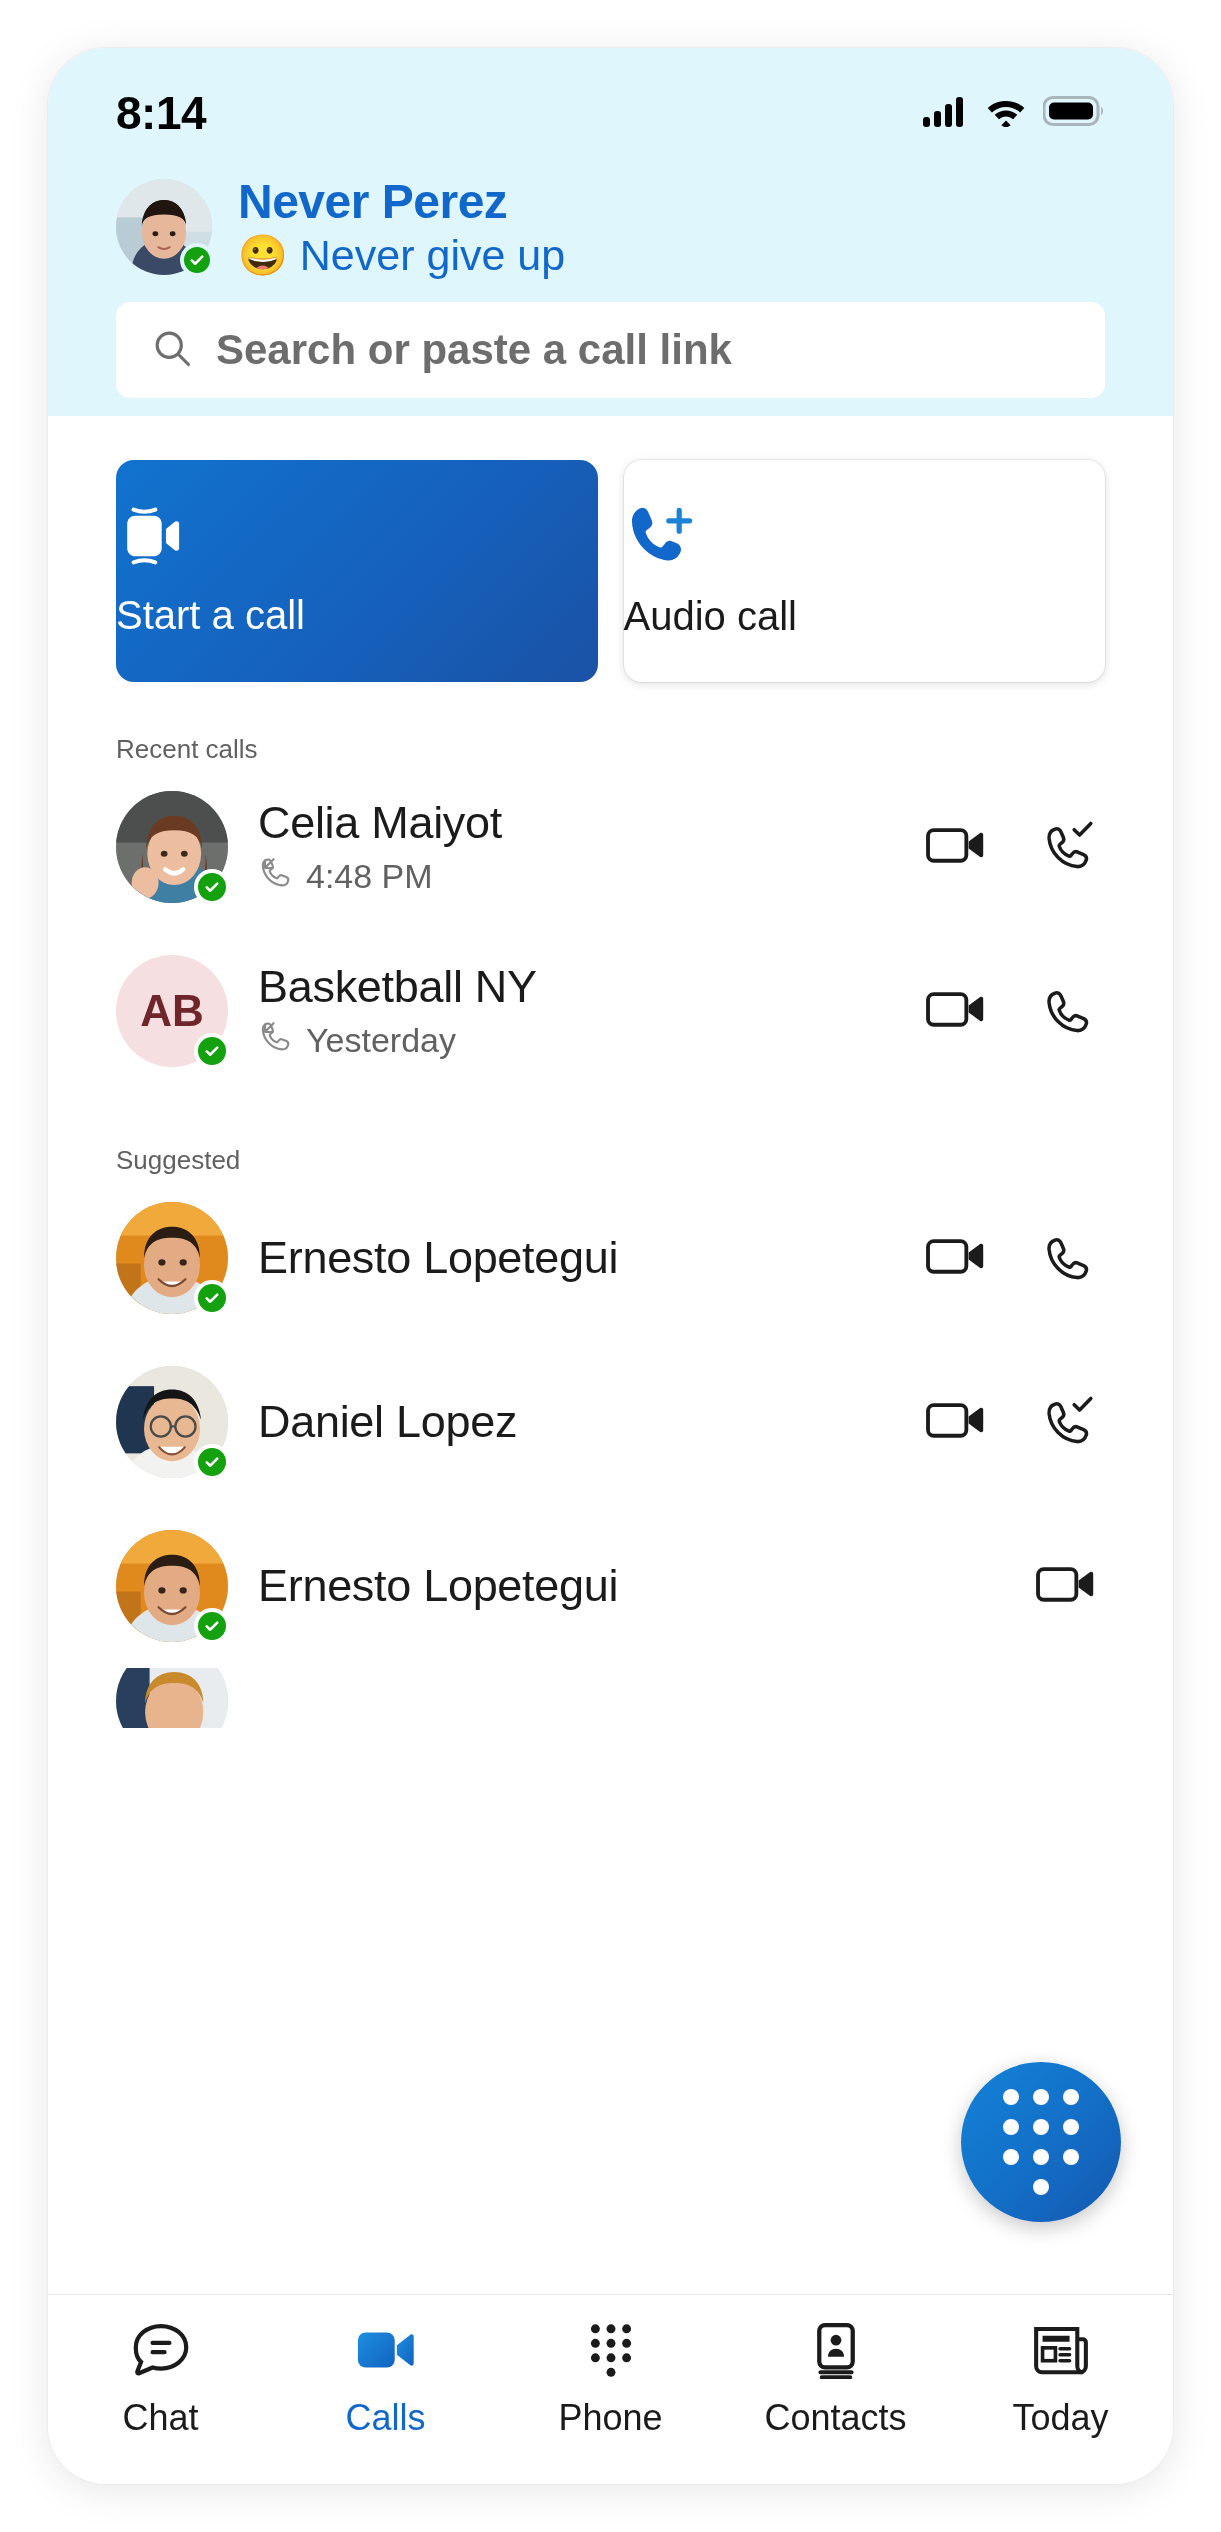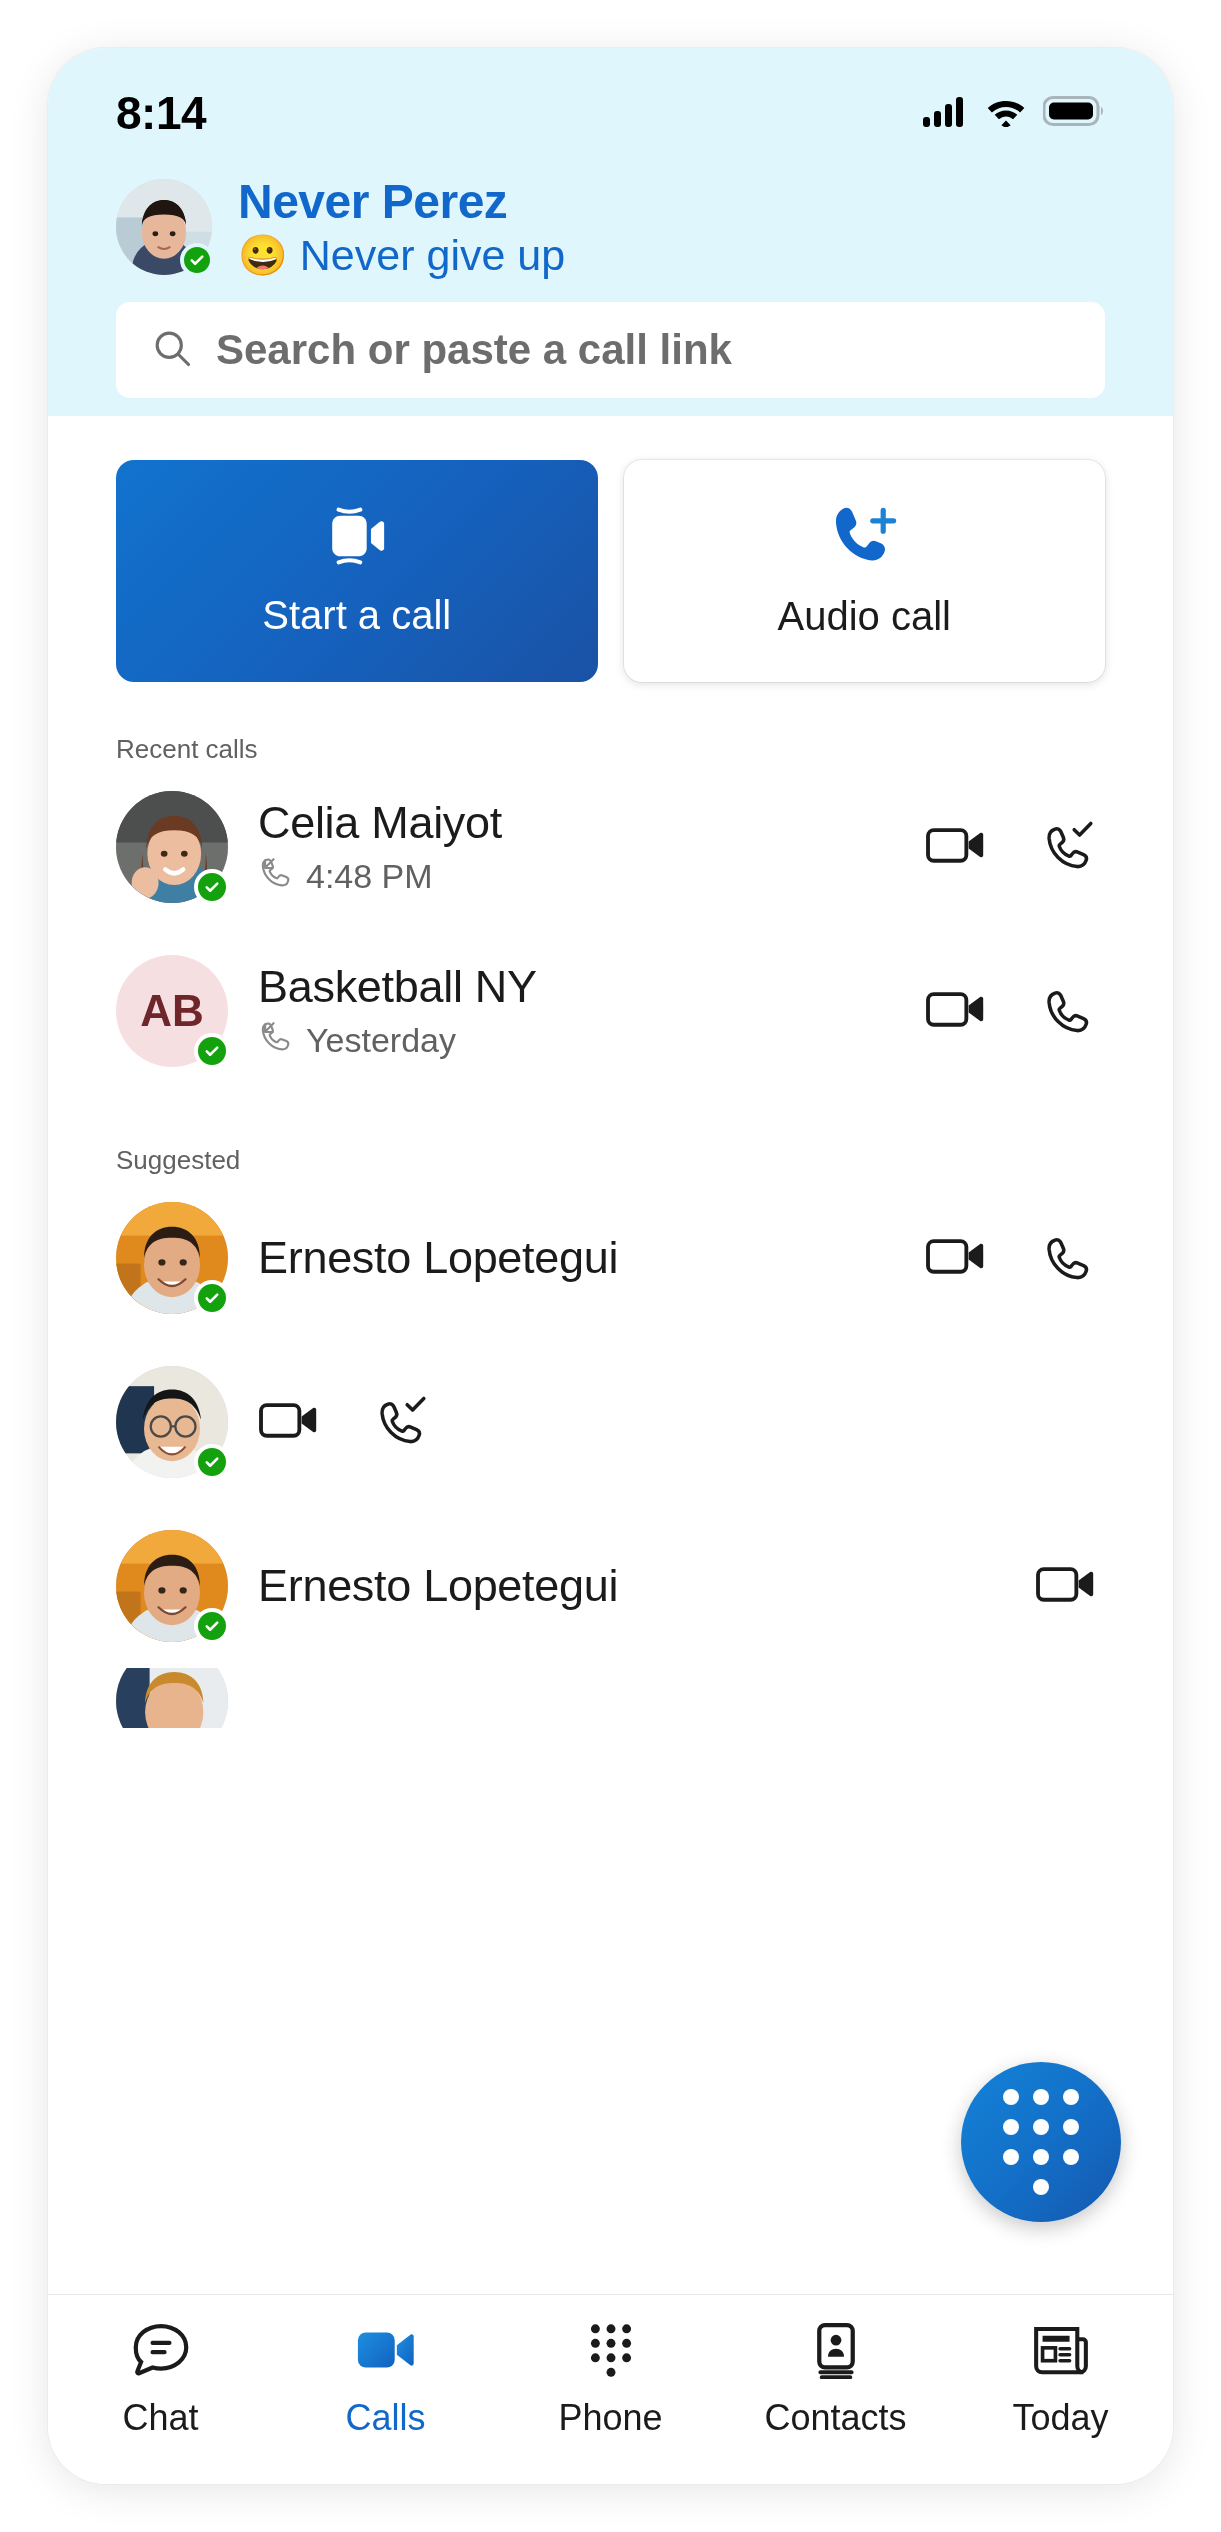--- a/index.html
+++ b/index.html
@@ -53,21 +53,21 @@
     height: 96px; background: #fff; border-radius: 14px;
     display: flex; align-items: center; gap: 22px; padding: 0 34px; font-weight: bold;
   }
   .search-text { font-size: 42px; color: #6d6d6d; }
 
   
   .body { padding: 0 0 0 0; background: #fff; }
   .actions { display: flex; gap: 26px; padding: 44px 68px 0 68px; }
   .action {
     flex: 1; height: 222px; border-radius: 18px;
-    display: flex; flex-direction: column; align-items: center; justify-content: center;
+    display: flex; flex-direction: column; align-items: flex-start; justify-content: center;
     gap: 22px;
   }
   .action.primary {
     background: linear-gradient(135deg, #1173ce 0%, #1561bd 55%, #1a52a5 100%);
     color: #fff;
   }
   .action.secondary {
     background: #fff; color: #1b1b1b;
     box-shadow: 0 2px 10px rgba(0,0,0,0.13), 0 0 0 1px #efefef;
   }
@@ -369,20 +369,23 @@
             <path d="M49 54h4" stroke="#4a4a4a" stroke-width="2"></path>
             <path d="M38 72q12 14 24 0z" fill="#fff"></path>
             <path d="M38 72q12 14 24 0" stroke="#8a4f36" stroke-width="2" fill="none"></path>
           </svg>
         </div>
         <div class="presence">
           <svg viewBox="0 0 24 24">
               <path d="M5 12.5l4.5 4.5L19 7.5" stroke="#fff" stroke-width="3.4" fill="none" stroke-linecap="round" stroke-linejoin="round"></path>
             </svg>
         </div>
+      </div>
+      <div class="row-main">
+        <div class="row-name">Daniel Lopez</div>
       </div>
       <div class="row-actions">
         <span>
           <svg width="62" height="46" viewBox="0 0 32 24">
             <rect x="1.4" y="4.2" width="20" height="16" rx="3" fill="none" stroke="#1b1b1b" stroke-width="2"></rect>
             <path d="M22.6 10.2l6-4.4c.7-.5 1.6 0 1.6.8v10.8c0 .8-.9 1.3-1.6.8l-6-4.4z" fill="#1b1b1b"></path>
           </svg>
         </span>
         <span>
           <svg width="56" height="54" viewBox="0 0 26 26">

